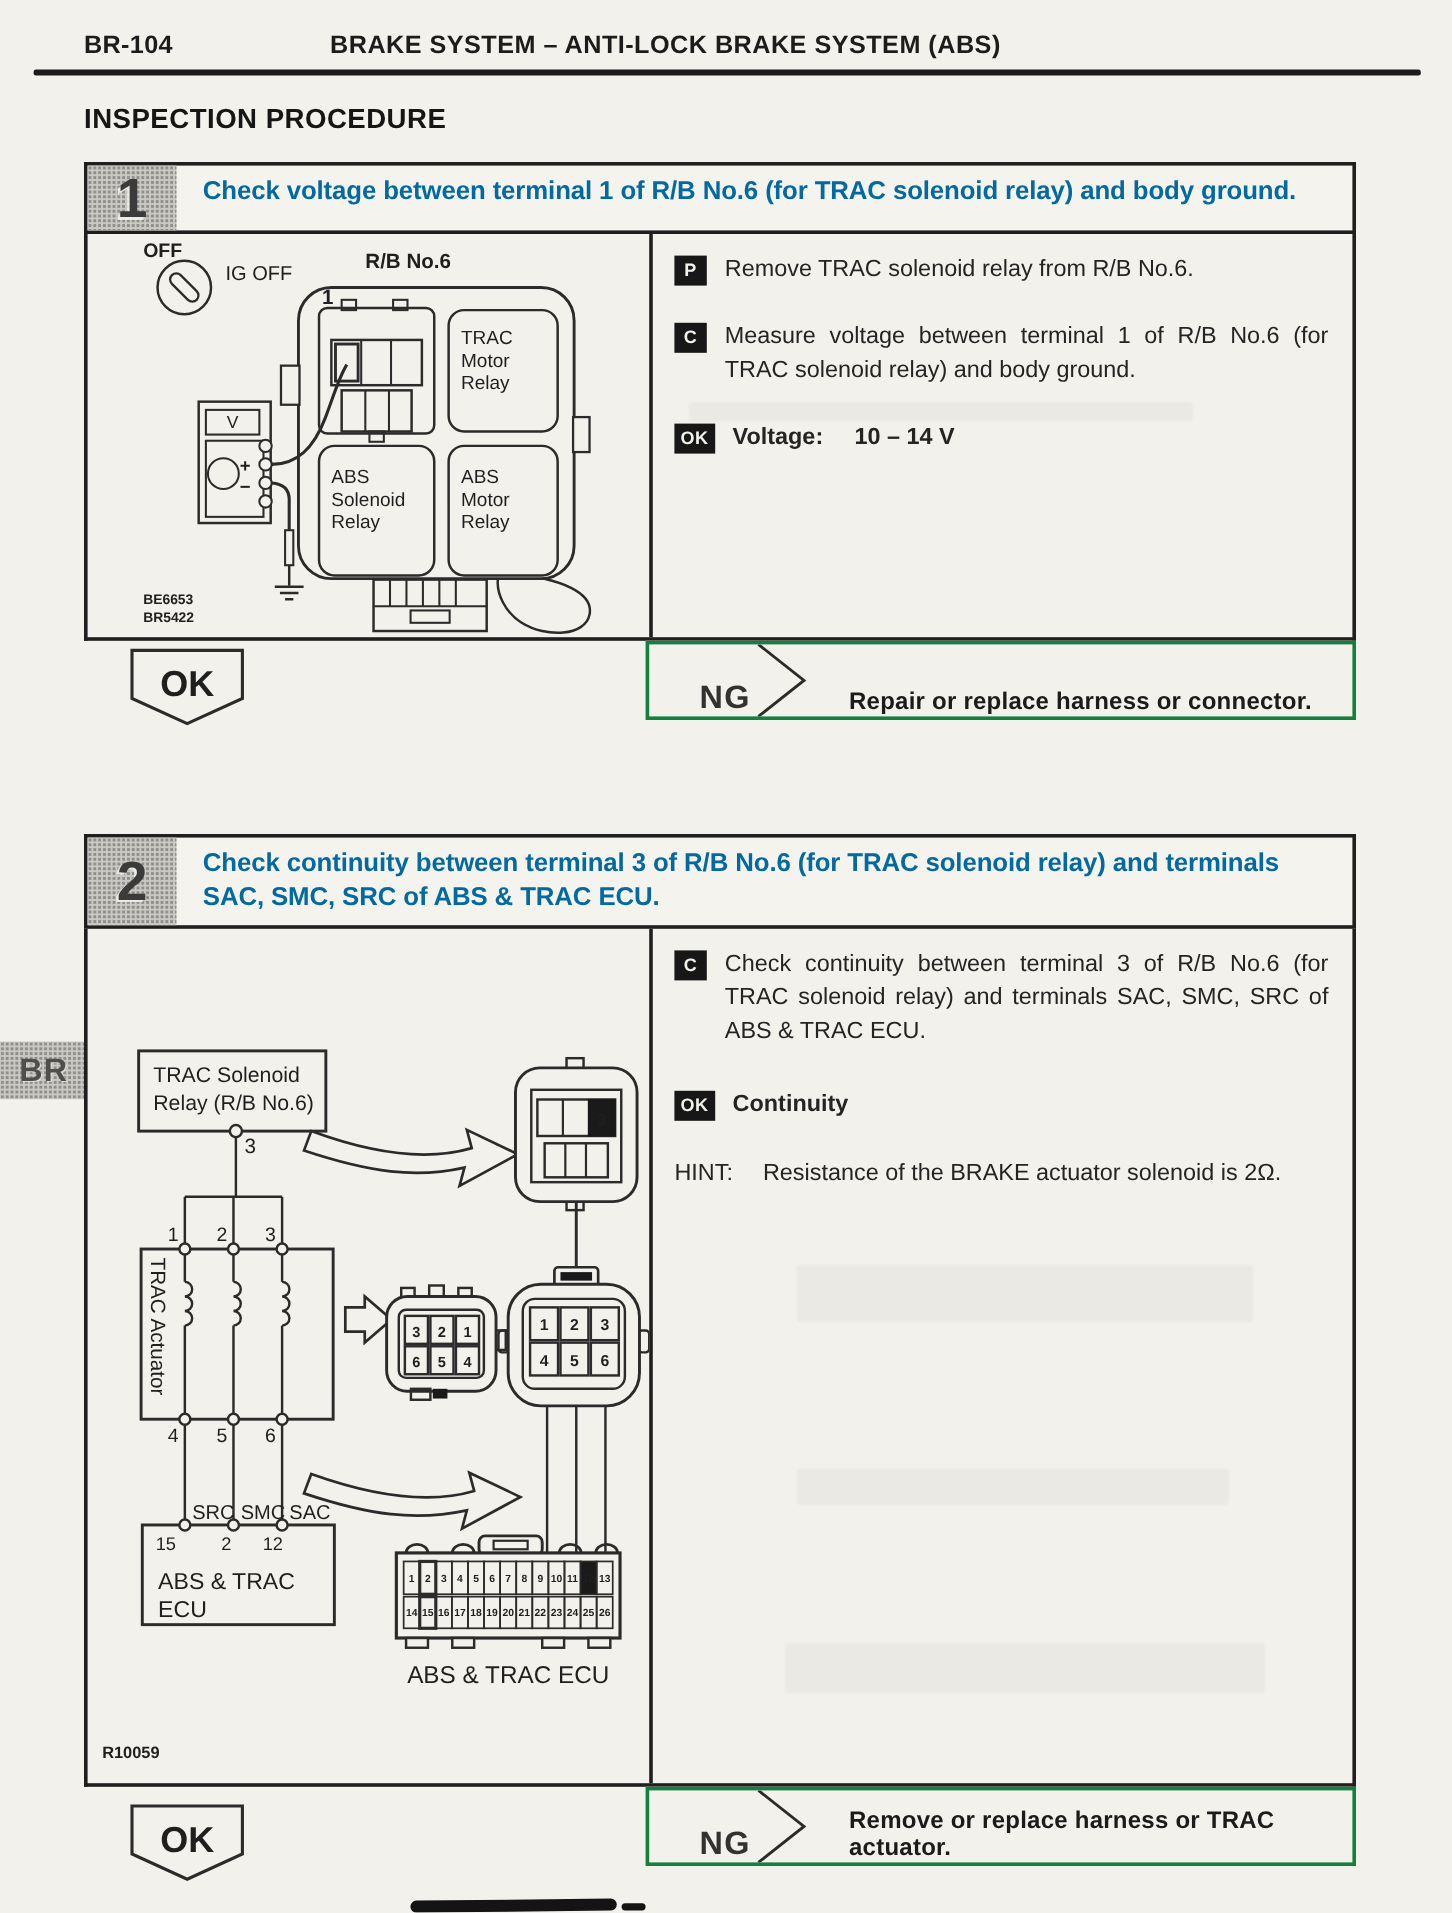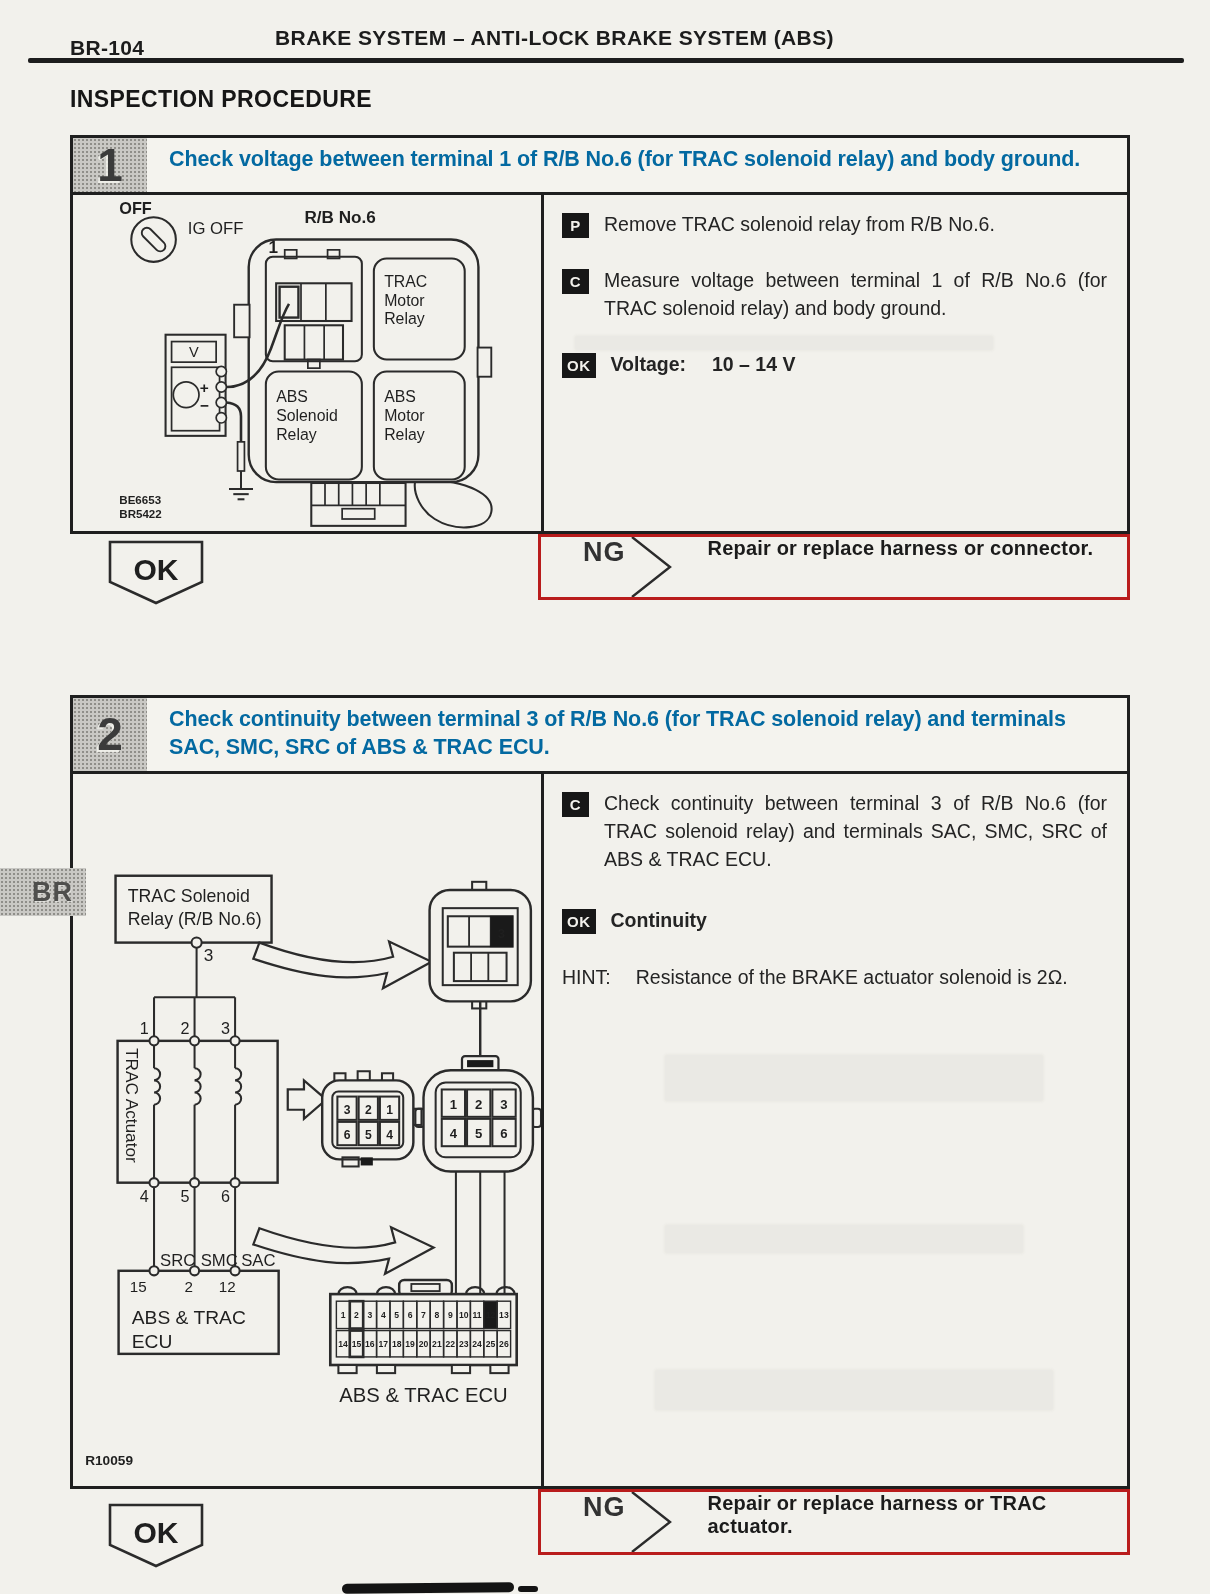--- a/index.html
+++ b/index.html
@@ -10,21 +10,21 @@
     -webkit-font-smoothing:antialiased;
   }
   .abs{position:absolute;}
   
   .halftone{
     background-color:#c9c8c4;
     background-image:radial-gradient(#8f8e89 1.15px, transparent 1.15px);
     background-size:4px 4px;
   }
   
-  .page-num{left:70px;top:26px;font-size:21px;font-weight:700;color:#1c1c1c;letter-spacing:.3px;margin-top:10px;}
+  .page-num{left:70px;top:26px;font-size:21px;font-weight:700;color:#1c1c1c;letter-spacing:.3px;}
   .page-header-title{left:0;top:26px;width:1109px;text-align:center;font-size:21px;font-weight:700;color:#1c1c1c;letter-spacing:.4px;}
   .header-rule{left:28px;top:58px;width:1156px;height:5px;background:#1d1d1d;border-radius:2px;}
   .section-title{left:70px;top:86px;font-size:23px;font-weight:700;color:#161616;letter-spacing:.4px;}
   
   .step{left:70px;width:1060px;}
   .step-header{display:flex;border:3px solid #1f1f1f;background:#f4f3ee;}
   .step-num{width:74px;display:flex;align-items:center;justify-content:center;
     font-size:46px;font-weight:700;color:#3b3b3b;text-shadow:-2px 2px 0 rgba(245,244,239,.85);}
   .step-title{flex:1;padding:7px 16px 9px 22px;font-size:21.5px;font-weight:700;line-height:1.32;color:#0369a1;letter-spacing:-.1px;}
   .step-body{display:grid;grid-template-columns:468px 1fr;border:3px solid #1f1f1f;border-top:none;}
@@ -34,26 +34,26 @@
   .tag{min-width:27px;height:25px;padding:0 5px;box-sizing:border-box;background:#171717;color:#f2f1ec;
     font-weight:700;font-size:15px;display:flex;align-items:center;justify-content:center;flex:none;margin-top:2px;letter-spacing:.5px;}
   .inst-text{font-size:19.5px;line-height:1.43;color:#242424;text-align:justify;}
   .inst-text.bold{font-weight:700;text-align:left;}
   .ok-value{margin-left:26px;}
   .hint-row{display:flex;gap:25px;font-size:19.5px;line-height:1.45;color:#242424;margin-top:4px;}
   .hint-body{text-align:justify;}
   
   .after-row{display:grid;grid-template-columns:468px 1fr;}
   .ok-wrap{padding-left:38px;}
-  .ng-box{border:3px solid #b91c1c;height:60px;display:flex;align-items:flex-start;background:#f2f1ec;}
+  .ng-box{border:3px solid #15803d;height:60px;display:flex;align-items:flex-end;background:#f2f1ec;}
   .ng-label{font-size:27px;font-weight:700;color:#323232;margin-left:42px;letter-spacing:1px;}
   .ng-chevron{margin-left:4px;flex:none;height:60px;}
   .ng-text{font-size:20px;font-weight:700;color:#1b1b1b;margin-left:34px;letter-spacing:.2px;}
   
-  .side-tab{left:0;top:868px;width:86px;height:48px;display:flex;align-items:center;justify-content:flex-end;
+  .side-tab{left:0;top:868px;width:70px;height:48px;display:flex;align-items:center;justify-content:flex-end;
     padding-right:13px;box-sizing:border-box;font-size:27px;font-weight:700;color:#4f4f4d;letter-spacing:1px;
     text-shadow:1px 1px 0 rgba(240,240,236,.7);}
   
   svg text{font-family:"Liberation Sans",sans-serif;fill:#1f1f1f;}
   .ink{stroke:#2b2b2b;fill:none;}
   .paperfill{fill:#f2f1ec;stroke:#2b2b2b;}
   
   .ghost{background:rgba(110,105,92,.055);border-radius:3px;filter:blur(1px);}
   .smudge{background:#141414;border-radius:5px;}
 </style>
@@ -435,21 +435,21 @@
       <svg width="96" height="66" viewBox="0 0 96 66">
         <polygon points="2,2 94,2 94,42 48,63 2,42" class="paperfill" stroke-width="2.6"></polygon>
         <text x="48" y="40" font-size="30" font-weight="700" text-anchor="middle">OK</text>
       </svg>
     </div>
     <div class="ng-box">
       <span class="ng-label">NG</span>
       <svg class="ng-chevron" width="44" height="60" viewBox="0 0 44 60">
         <polyline points="2,0 40,30 2,60" class="ink" stroke-width="2.4"></polyline>
       </svg>
-      <span class="ng-text">Repair or replace harness or TRAC actuator.</span>
+      <span class="ng-text">Remove or replace harness or TRAC actuator.</span>
     </div>
   </div>
 </div>
 
 <div class="abs side-tab halftone">BR</div>
 
 <div class="abs smudge" style="left:342px;top:1583px;width:172px;height:10px;transform:rotate(-0.6deg);"></div>
 <div class="abs smudge" style="left:518px;top:1586px;width:20px;height:6px;"></div>
 
 </body></html>

